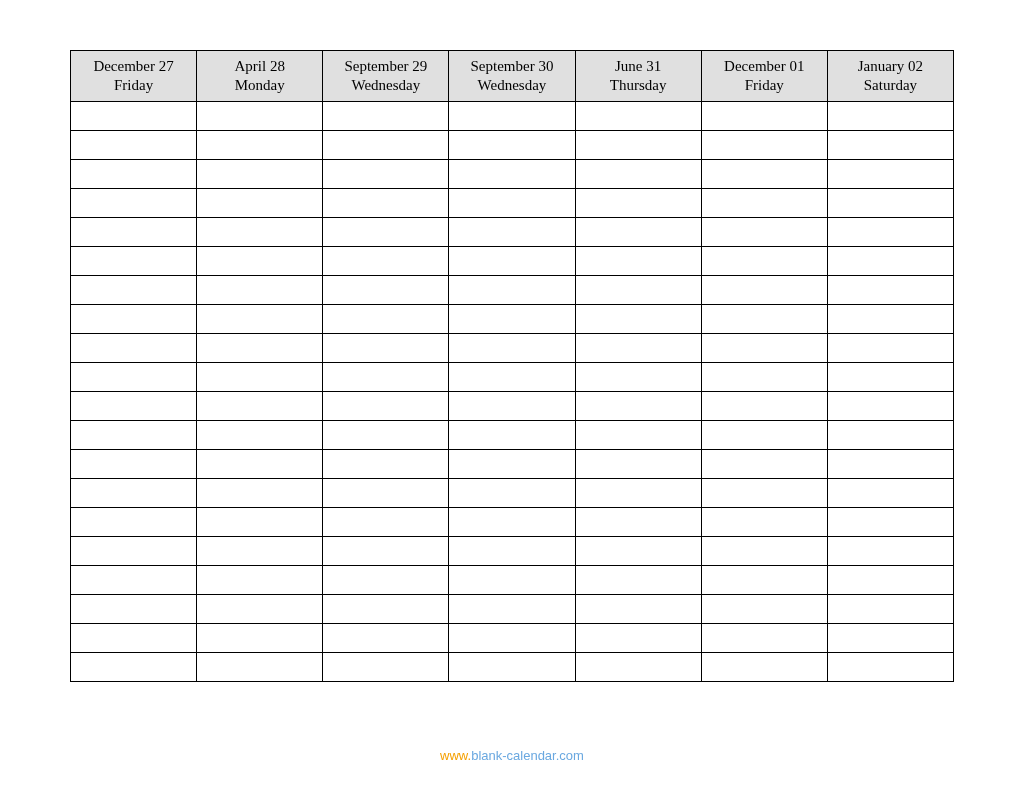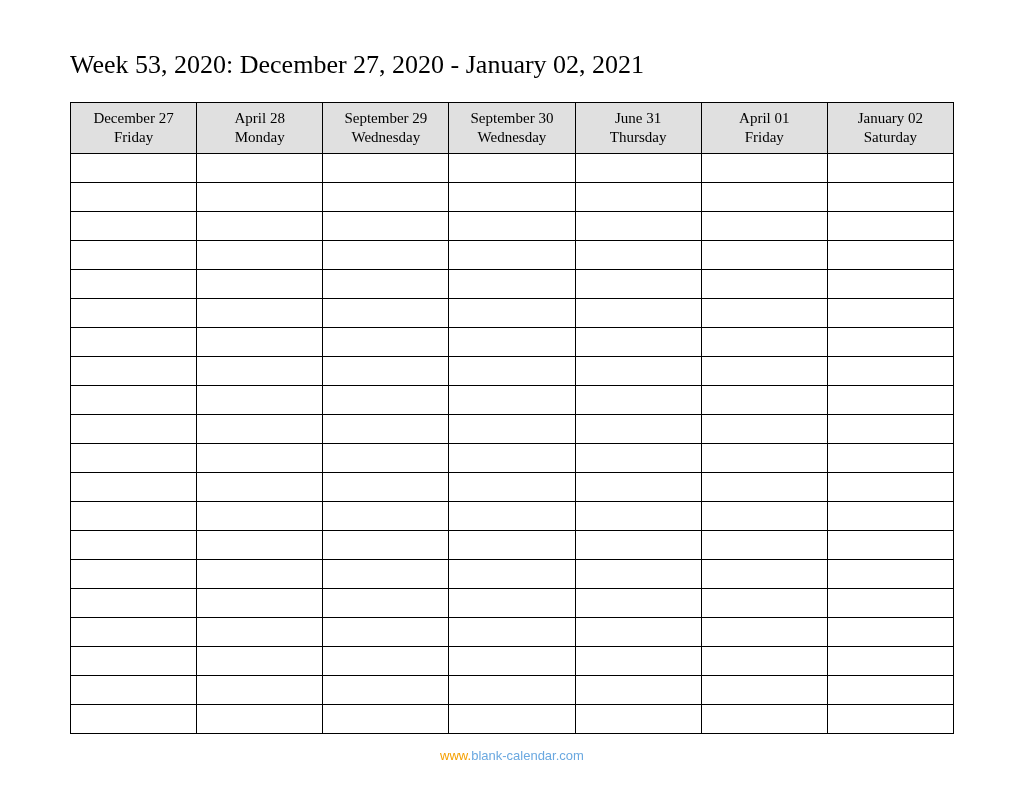--- a/index.html
+++ b/index.html
@@ -65,21 +65,20 @@
       color: #f5a000;
     }
     .footer .domain {
       color: #6aa8e0;
     }
   </style>
 </head>
 <body>
 
 <div class="page">
-  <h1 class="title">Week 53, 2020: December 27, 2020 - January 02, 2021</h1>
 
   <table class="calendar">
     <thead>
       <tr>
         <th>
           <span class="date-line">December 27</span>
           <span class="day-line">Friday</span>
         </th>
         <th>
           <span class="date-line">April 28</span>
@@ -91,21 +90,21 @@
         </th>
         <th>
           <span class="date-line">September 30</span>
           <span class="day-line">Wednesday</span>
         </th>
         <th>
           <span class="date-line">June 31</span>
           <span class="day-line">Thursday</span>
         </th>
         <th>
-          <span class="date-line">April 01</span>
+          <span class="date-line">December 01</span>
           <span class="day-line">Friday</span>
         </th>
         <th>
           <span class="date-line">January 02</span>
           <span class="day-line">Saturday</span>
         </th>
       </tr>
     </thead>
     <tbody>
         <tr>

